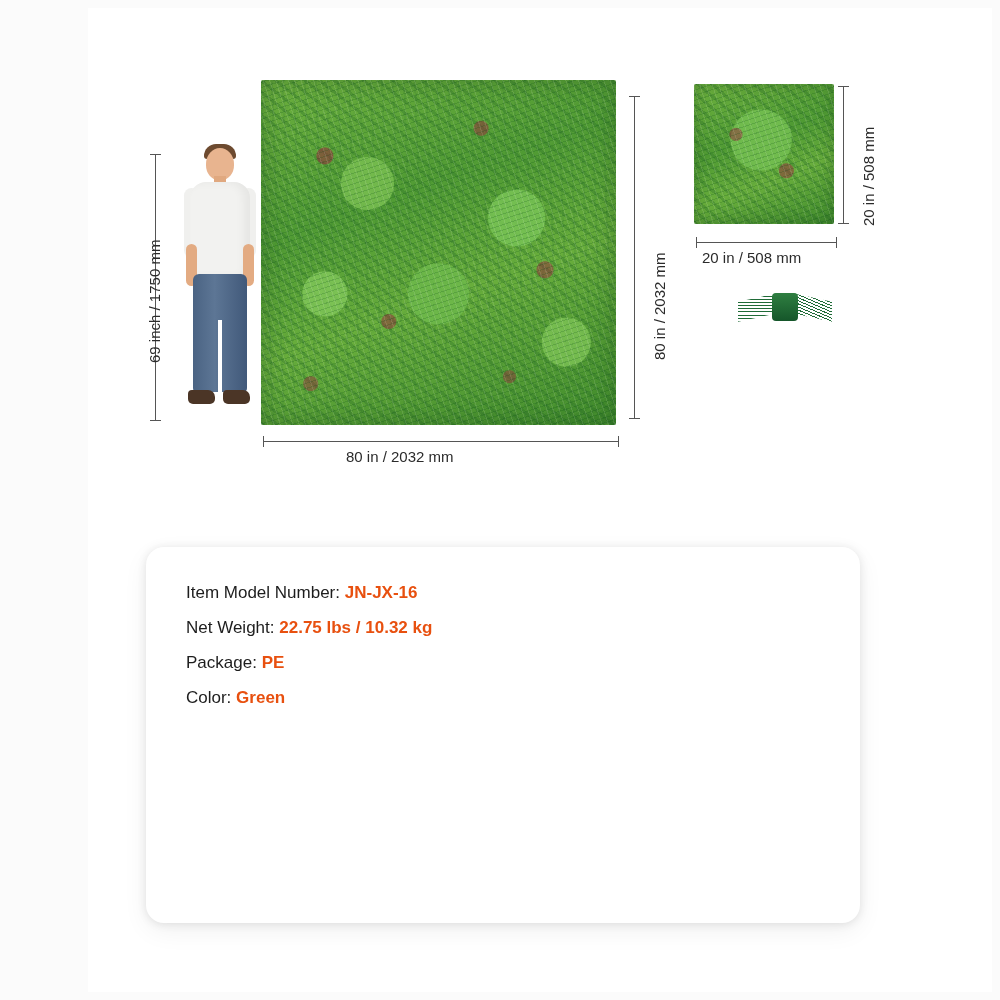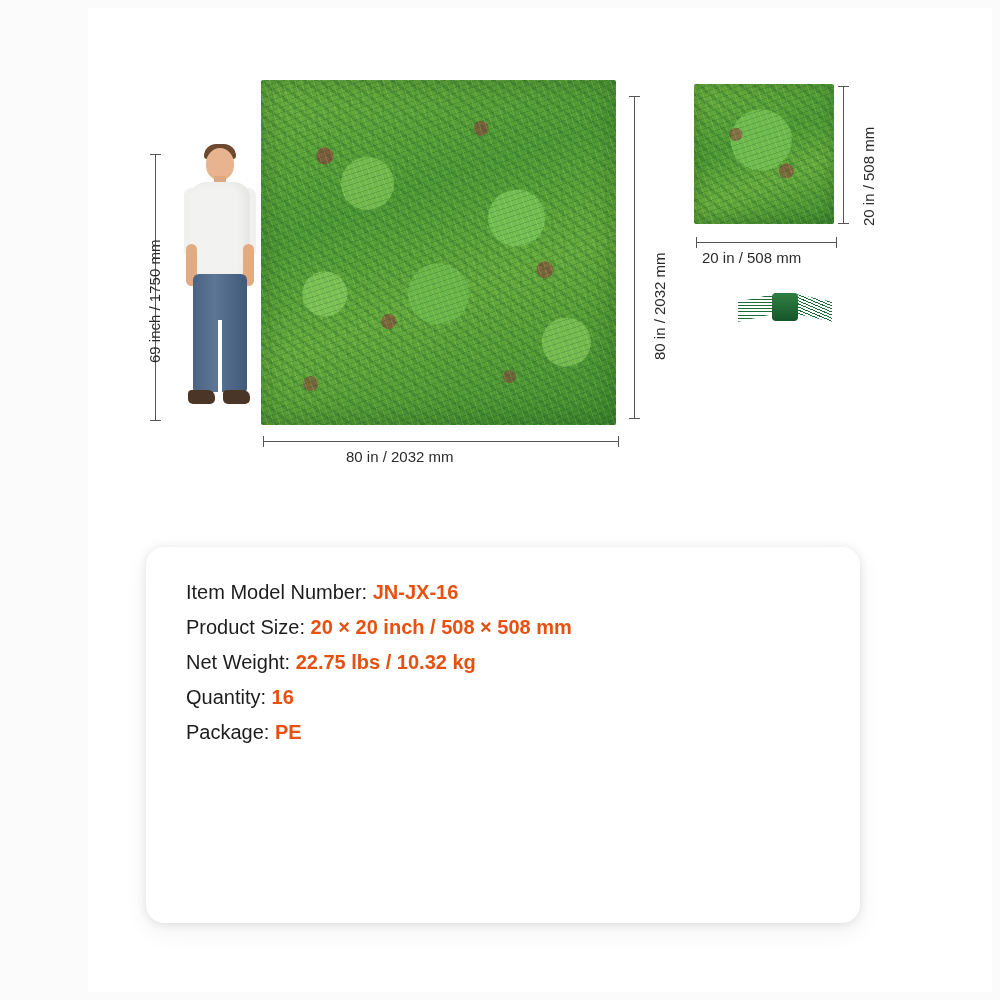--- a/index.html
+++ b/index.html
@@ -243,21 +243,21 @@
     border-radius: 18px;
     box-shadow: 0 1px 10px rgba(0,0,0,0.10), 0 8px 26px rgba(0,0,0,0.06);
   }
   .spec-list {
     position: absolute;
     left: 40px;
     top: 28px;
     right: 24px;
   }
   .spec-row {
-    font-size: 20px;
+    font-size: 17px;
     line-height: 35px;
     color: #1d1d1d;
     white-space: nowrap;
   }
   .spec-label { font-weight: 400; }
   .spec-value {
     font-weight: bold;
     color: #e8500f;
   }
 </style>
@@ -325,30 +325,26 @@
     </div>
   </div>
 
   <div class="spec-card">
     <div class="spec-list">
       <div class="spec-row">
         <span class="spec-label">Item Model Number:</span>
         <span class="spec-value">JN-JX-16</span>
       </div>
       <div class="spec-row">
-        <span class="spec-label">Product Size:</span>
-        <span class="spec-value">20 × 20 inch / 508 × 508 mm</span>
-      </div>
-      <div class="spec-row">
         <span class="spec-label">Net Weight:</span>
         <span class="spec-value">22.75 lbs / 10.32 kg</span>
-      </div>
-      <div class="spec-row">
-        <span class="spec-label">Quantity:</span>
-        <span class="spec-value">16</span>
       </div>
       <div class="spec-row">
         <span class="spec-label">Package:</span>
         <span class="spec-value">PE</span>
       </div>
+      <div class="spec-row">
+        <span class="spec-label">Color:</span>
+        <span class="spec-value">Green</span>
+      </div>
     </div>
   </div>
 </div>
 
 </body></html>

